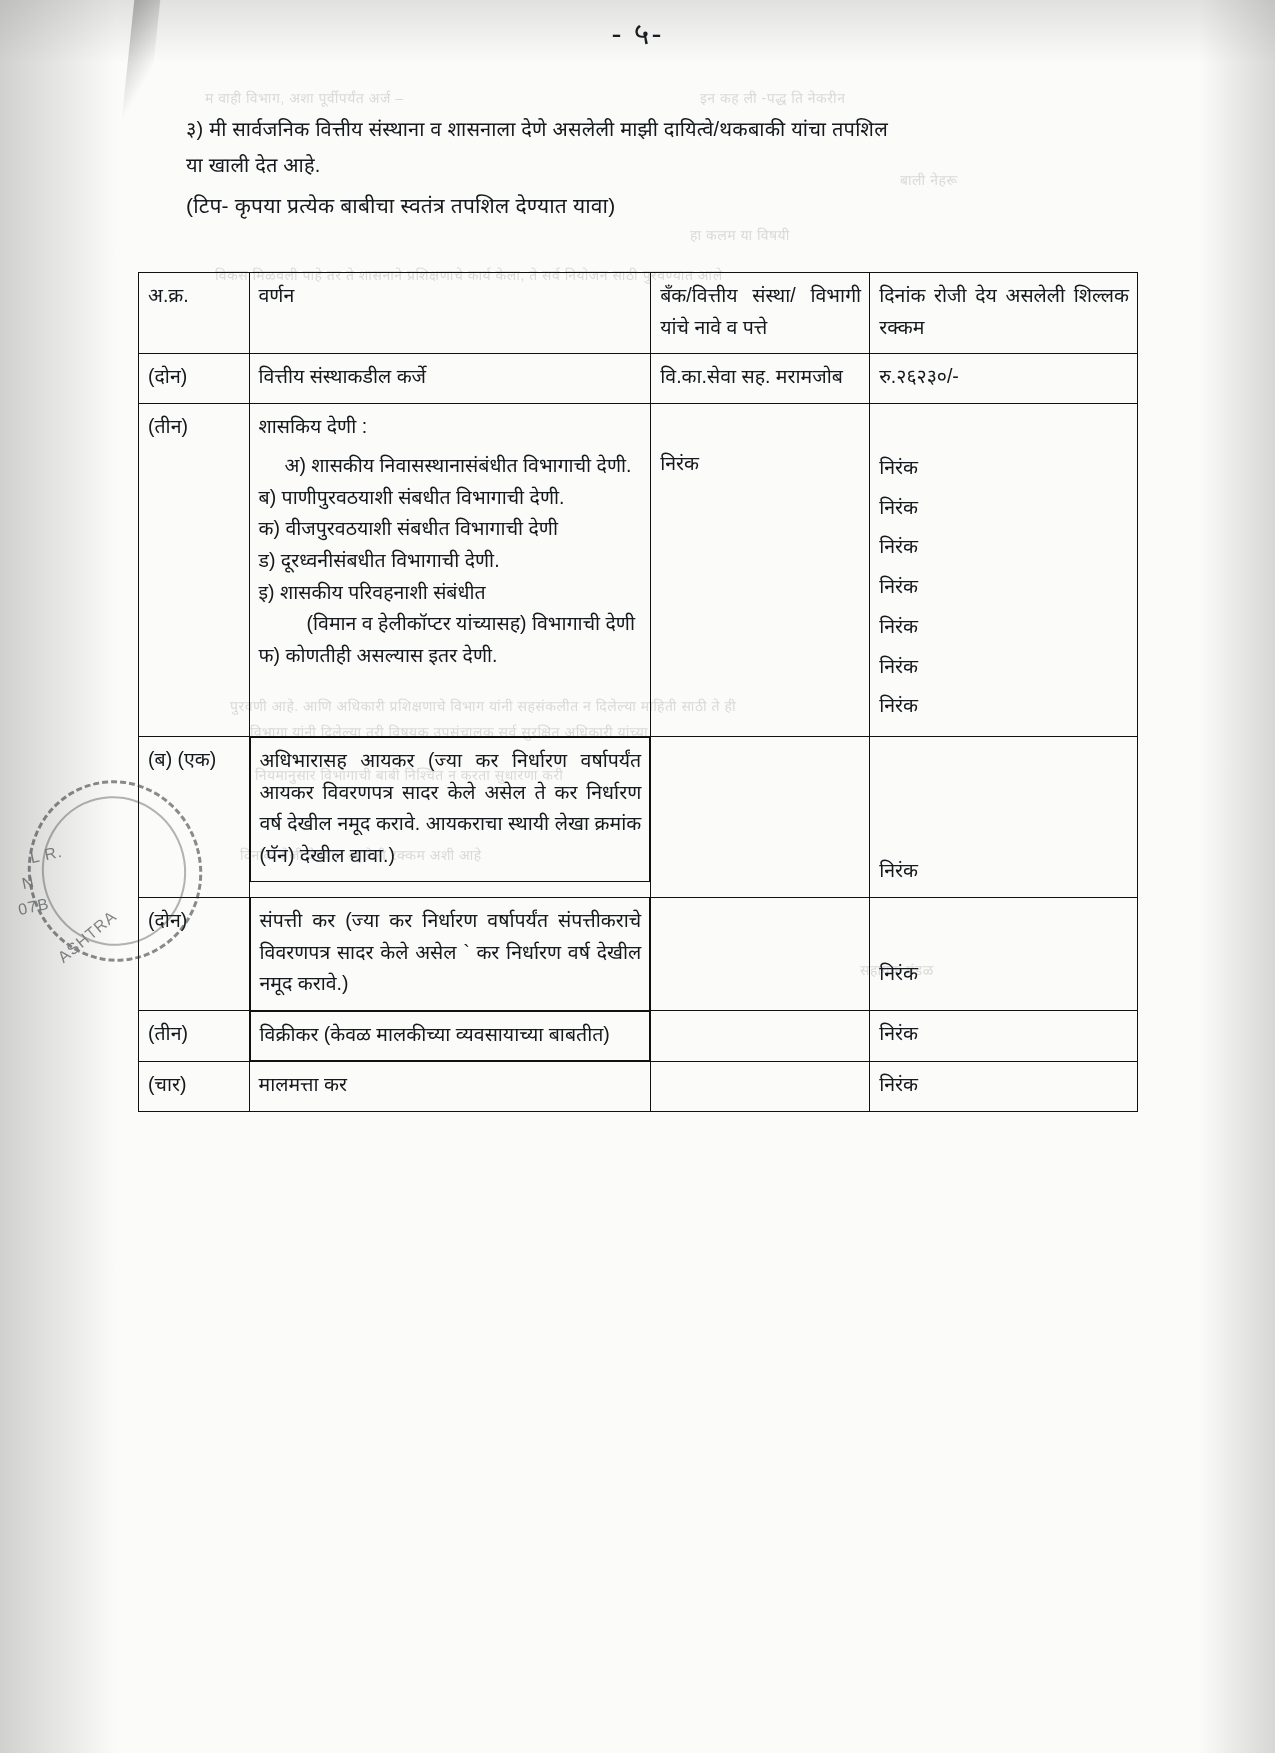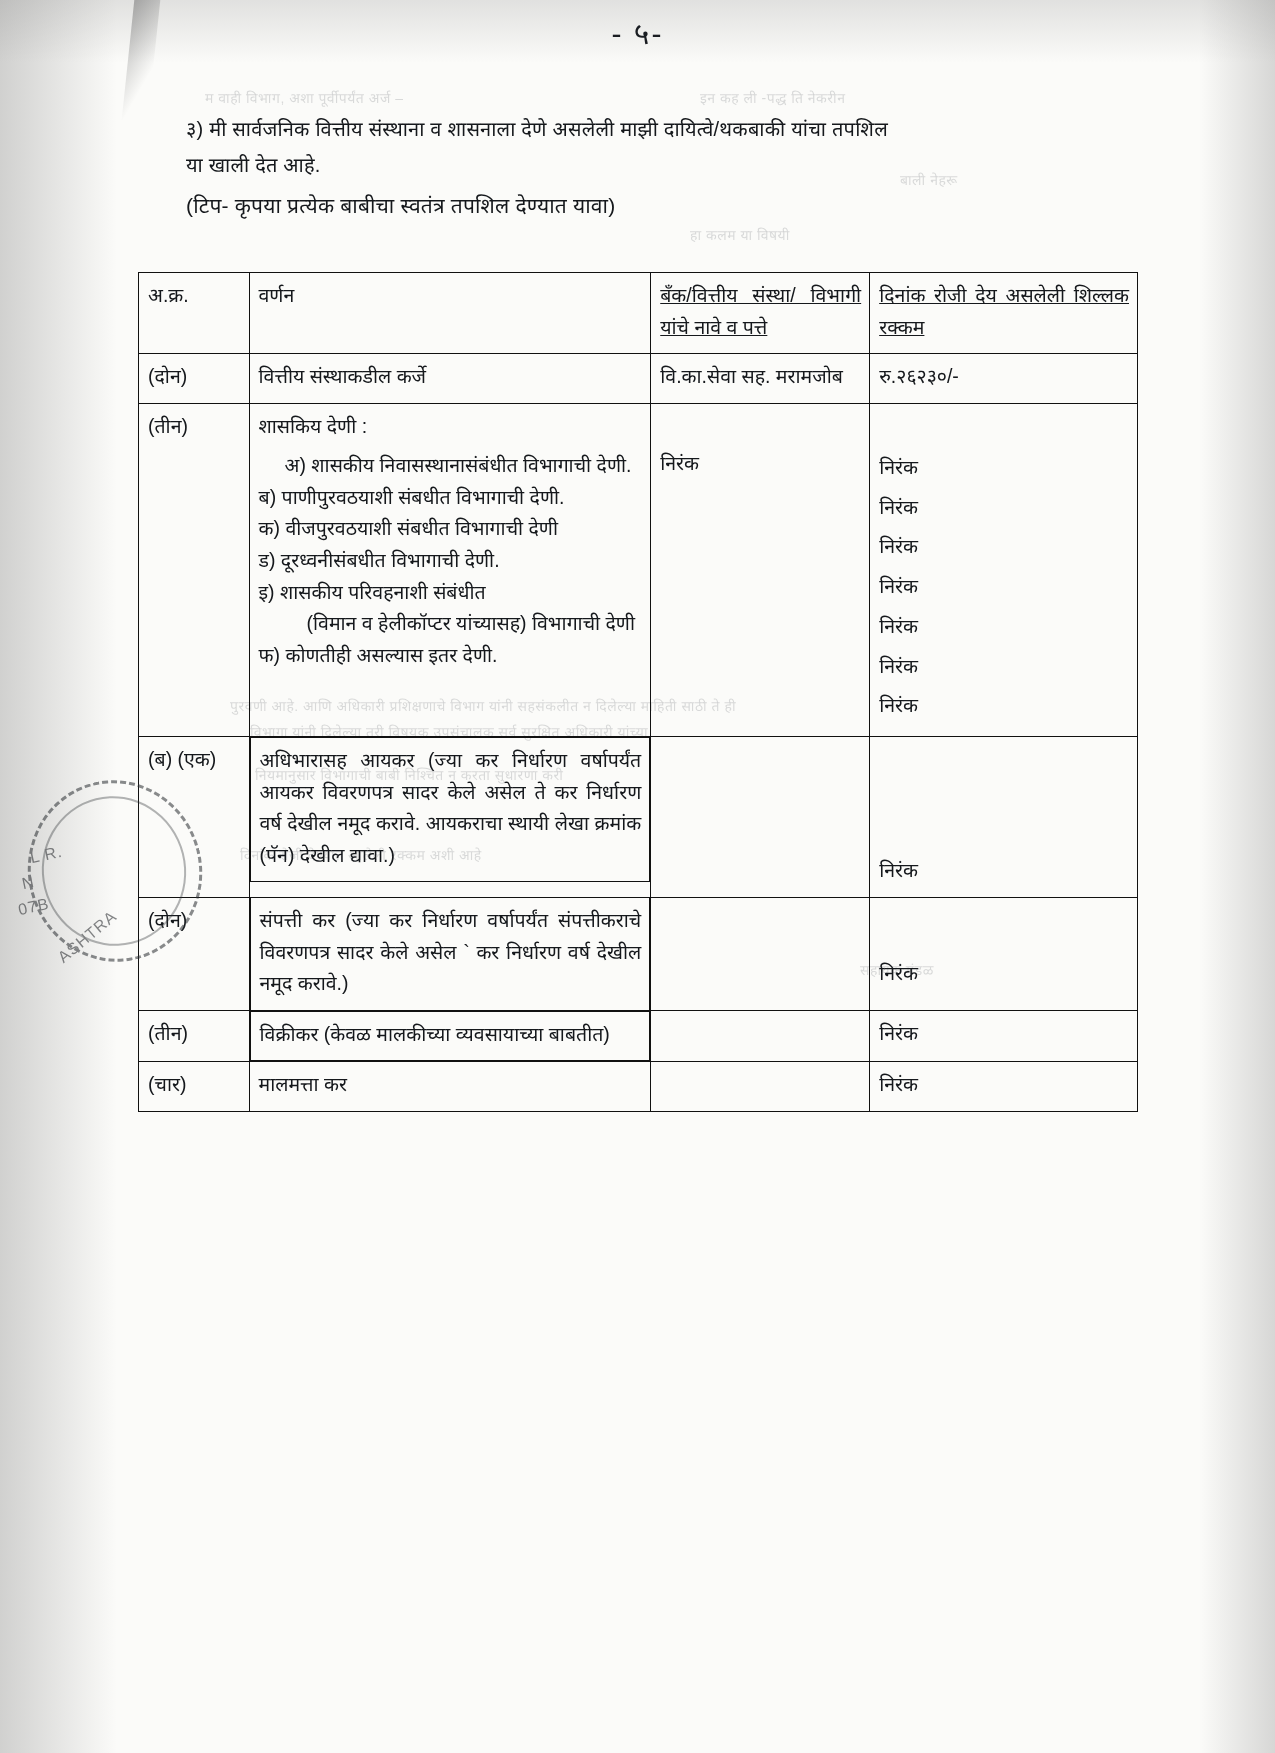--- a/index.html
+++ b/index.html
@@ -99,21 +99,20 @@
   }
   .col-sr   { width: 104px; }
   .col-desc { width: 378px; }
   .col-bank { width: 206px; }
   .col-amt  { width: 252px; }
 
   .hdr td { padding-bottom: 14px; }
   .hdr .just {
     text-align: justify;
     text-justify: inter-word;
-    text-decoration: underline;
   }
 
   .sub {
     display: block;
     text-align: justify;
     text-justify: inter-word;
   }
   .sub.indent { text-indent: 26px; }
   .sub.indent2 { padding-left: 48px; }
   .blank-line { display: block; height: 8px; }
@@ -190,20 +189,21 @@
 
   <div class="scan-shade-left"></div>
   <div class="scan-shade-right"></div>
   <div class="scan-shade-top"></div>
   <div class="page-fold"></div>
 
   <div class="bleed b1">म वाही विभाग, अशा पूर्वीपर्यंत अर्ज –</div>
   <div class="bleed b2">इन कह ली -पद्ध ति नेकरीन</div>
   <div class="bleed b3">बाली  नेहरू</div>
   <div class="bleed b4">हा कलम या विषयी</div>
+  <div class="bleed b5">विकस मिळवली पाहे तर ते शासनाने प्रशिक्षणाचे कार्य केला, ते सर्व नियोजन साठी पुरवण्यात आले</div>
   <div class="bleed b6">पुरवणी आहे. आणि अधिकारी प्रशिक्षणाचे विभाग यांनी सहसंकलीत न दिलेल्या माहिती साठी ते ही</div>
   <div class="bleed b7">विभागा यांनी दिलेल्या तरी विषयक उपसंचालक सर्व सुरक्षित अधिकारी यांच्या</div>
   <div class="bleed b8">नियमानुसार विभागाची बाबी निश्चित न करता सुधारणा करी</div>
   <div class="bleed b9">दिनांक रोजी देण्यात आलेली रक्कम अशी आहे</div>
   <div class="bleed b10">सहायक मंडळ</div>
 
   <div class="page-number">- ५-</div>
 
   <div class="intro">
     <div class="line justify">

